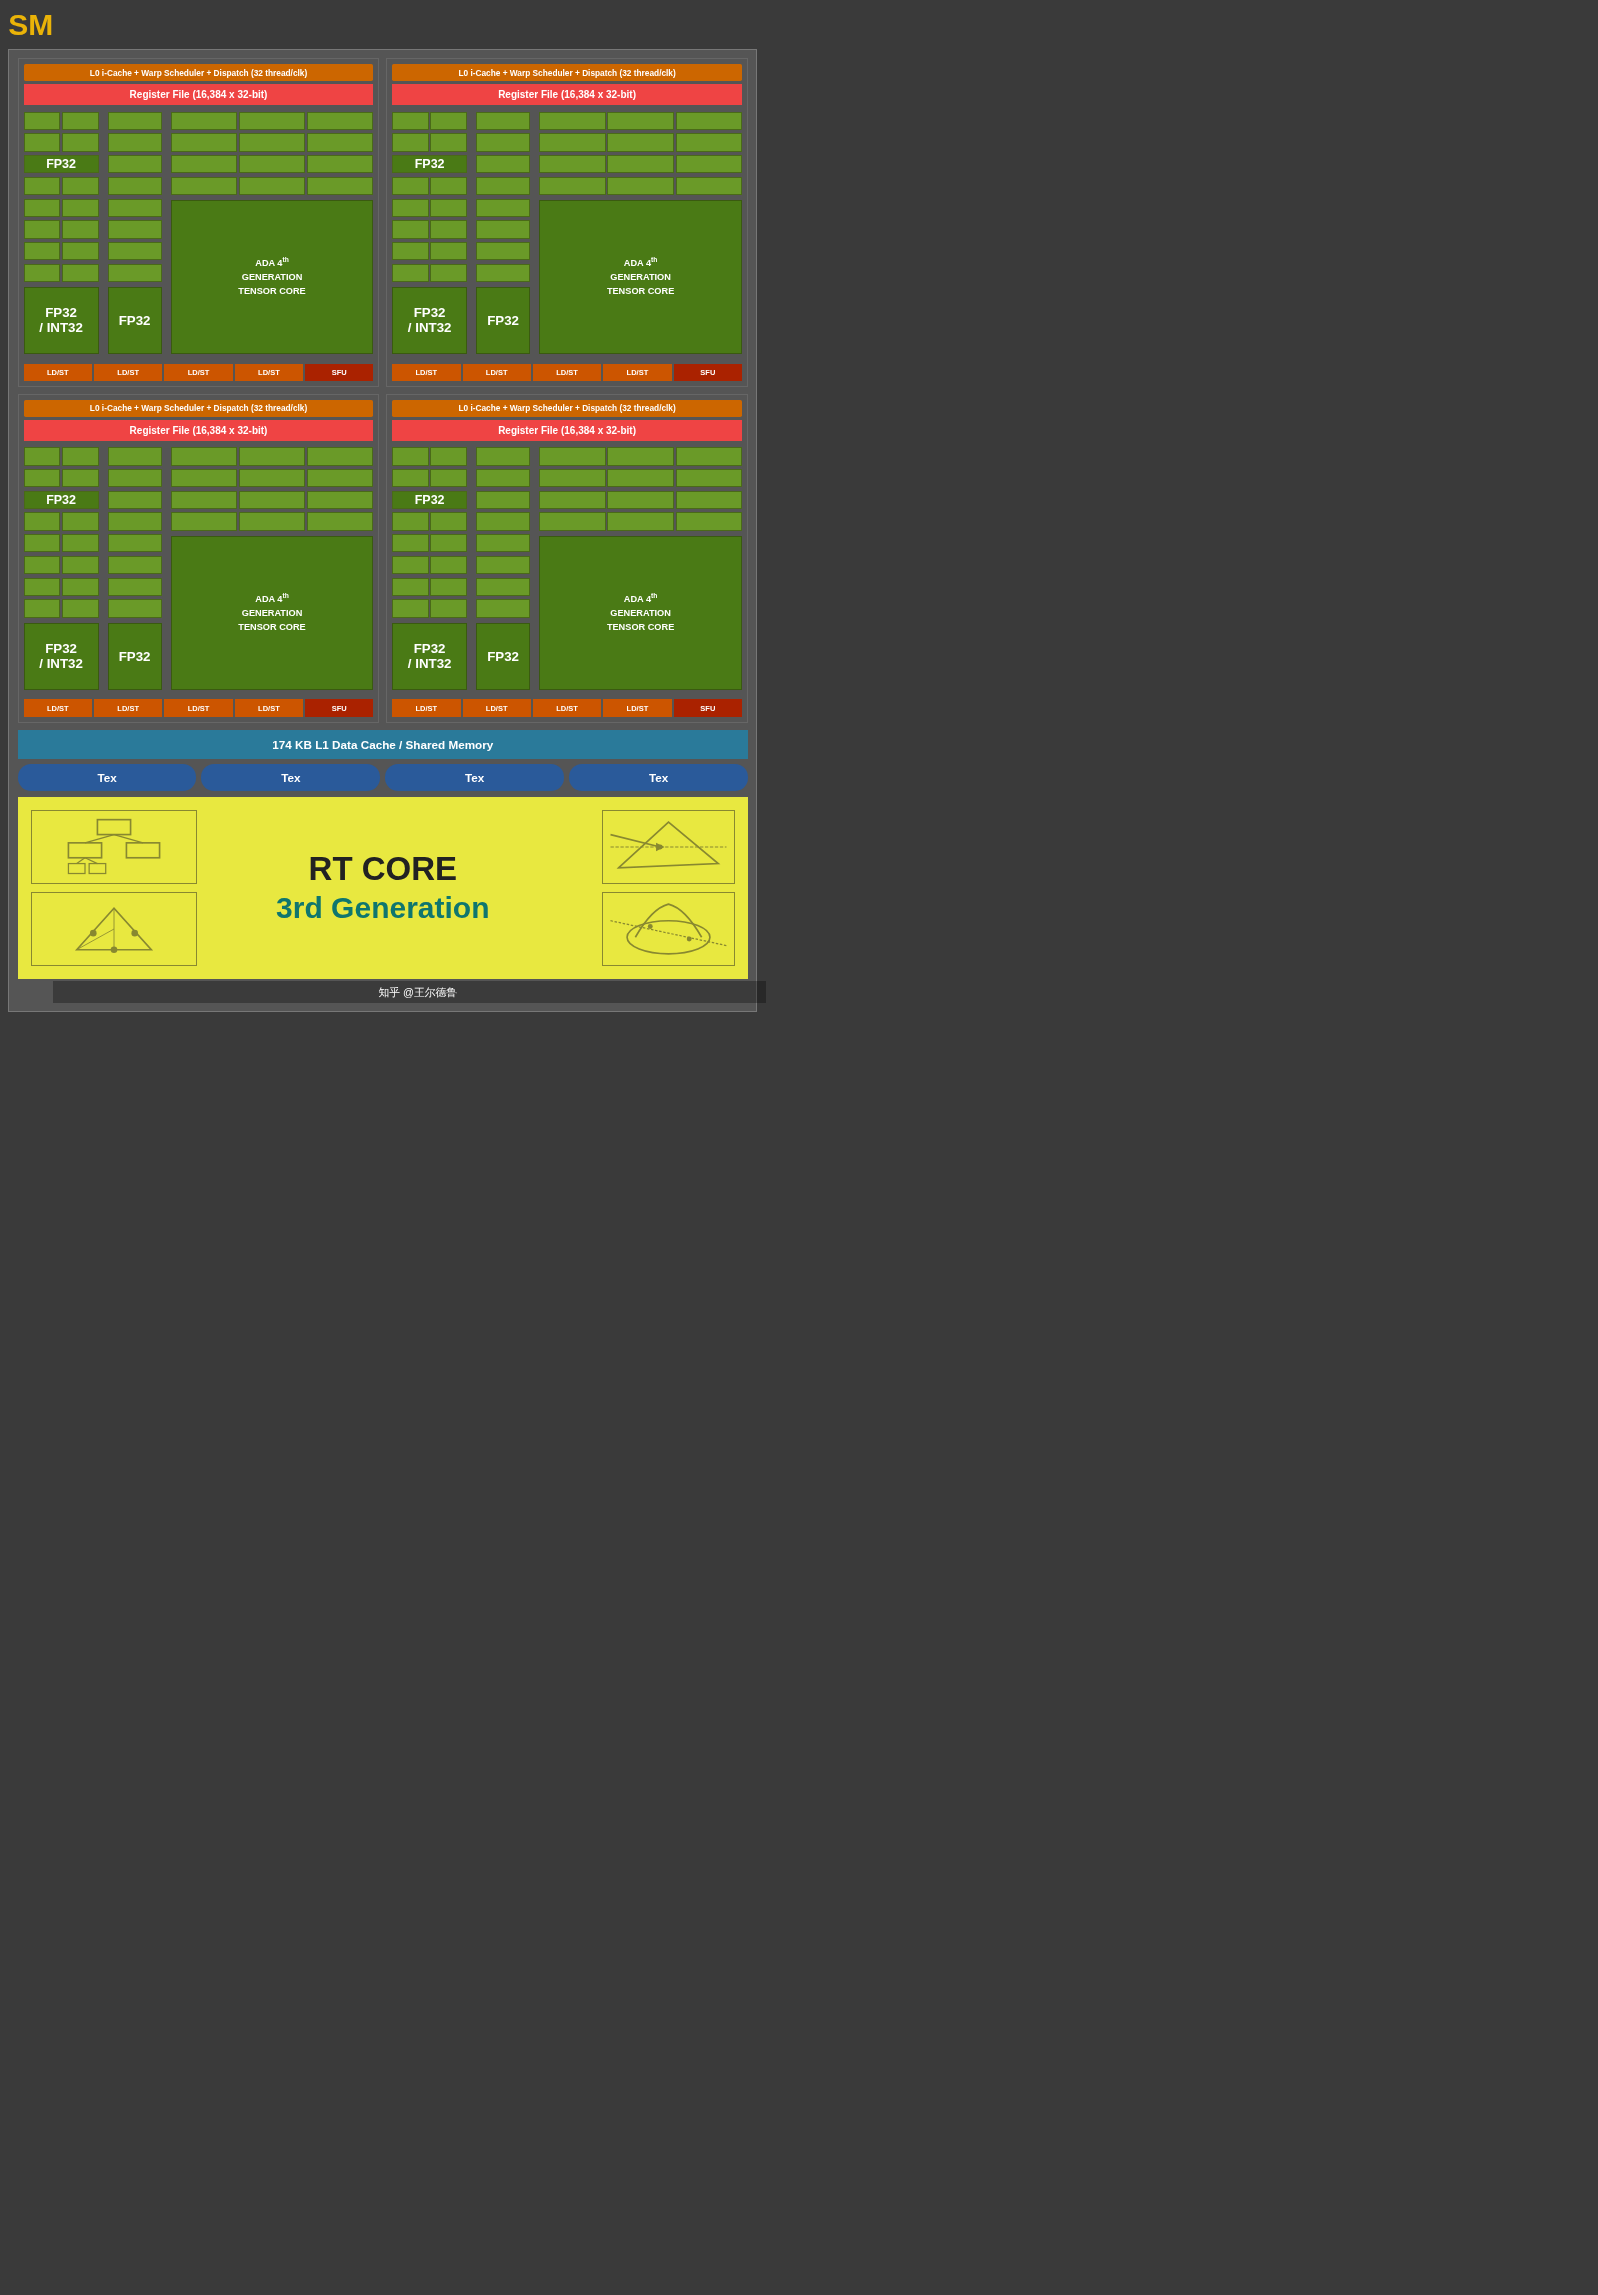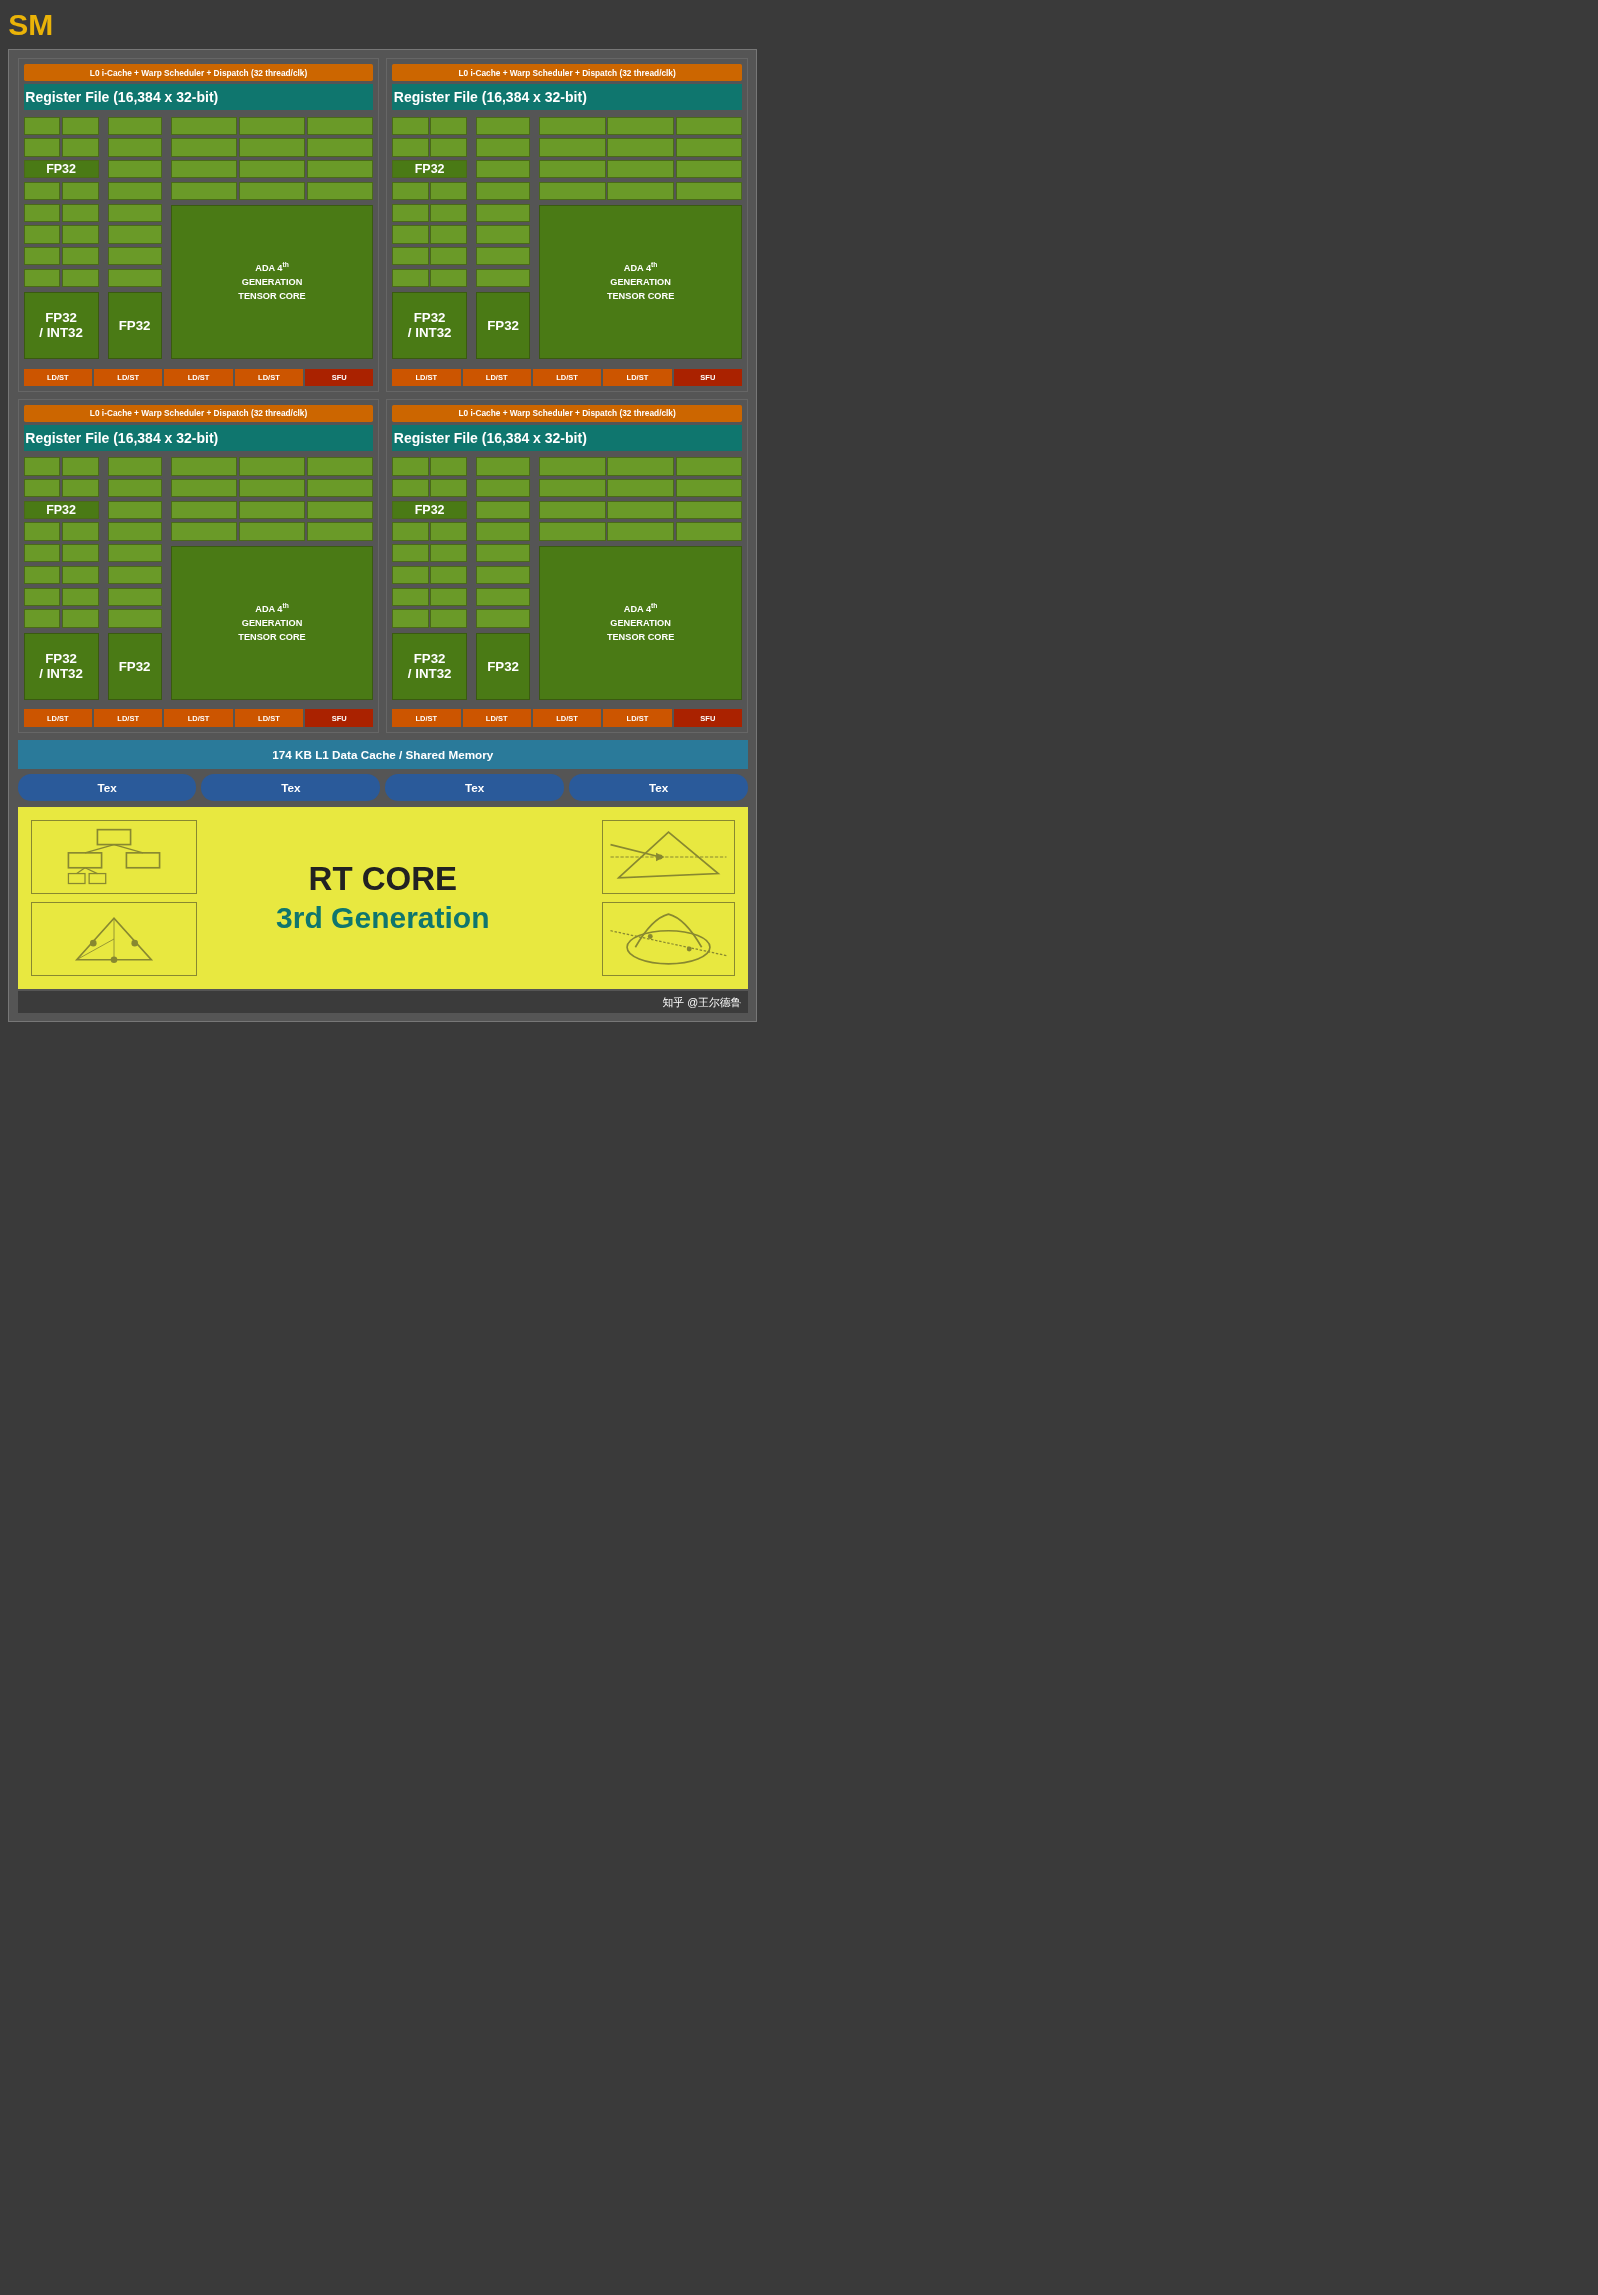--- a/index.html
+++ b/index.html
@@ -42,24 +42,25 @@
     .warp-scheduler-bar {
       background: #cc6600;
       color: white;
       font-size: 8.3px;
       font-weight: bold;
       text-align: center;
       padding: 3.3px 1.7px;
       border-radius: 1.7px;
     }
     .register-file-bar {
-      background: #0f766e;
+      background: #ef4444;
       color: white;
-      font-size: 14px;
-      font-weight: bold;
+      font-size: 10px;
+      font-weight: bold;
+      text-align: center;
       padding: 5px 1.7px;
     }
     .l1-cache-bar {
       background: #2a7a9a;
       color: white;
       font-size: 11.7px;
       font-weight: bold;
       text-align: center;
       padding: 8.3px;
       margin-bottom: 5px;
@@ -504,18 +505,18 @@
           <ellipse cx="70" cy="45" rx="50" ry="20" fill="none" stroke="#888830" stroke-width="2"></ellipse>
           <path d="M30,45 Q50,10 70,5 Q90,10 110,45" fill="none" stroke="#888830" stroke-width="2"></path>
           <line x1="0" y1="25" x2="140" y2="55" stroke="#888830" stroke-width="1.5" stroke-dasharray="3,2"></line>
           <circle cx="48" cy="32" r="3" fill="#888830"></circle>
           <circle cx="95" cy="47" r="3" fill="#888830"></circle>
         </svg>
       </div>
     </div>
   </div>
 
-  <div style="width:100%;text-align:right;padding:3.3px 6.7px;background:rgba(0,0,0,0.3);margin-top:1.7px;">
+  <div style="width:100%;text-align:center;padding:3.3px 6.7px;background:rgba(0,0,0,0.3);margin-top:1.7px;margin-left:35px;">
     <span style="color:white;font-size:10.8px;">知乎 @王尔德鲁</span>
   </div>
 
 </div>
 
 
 </body></html>

